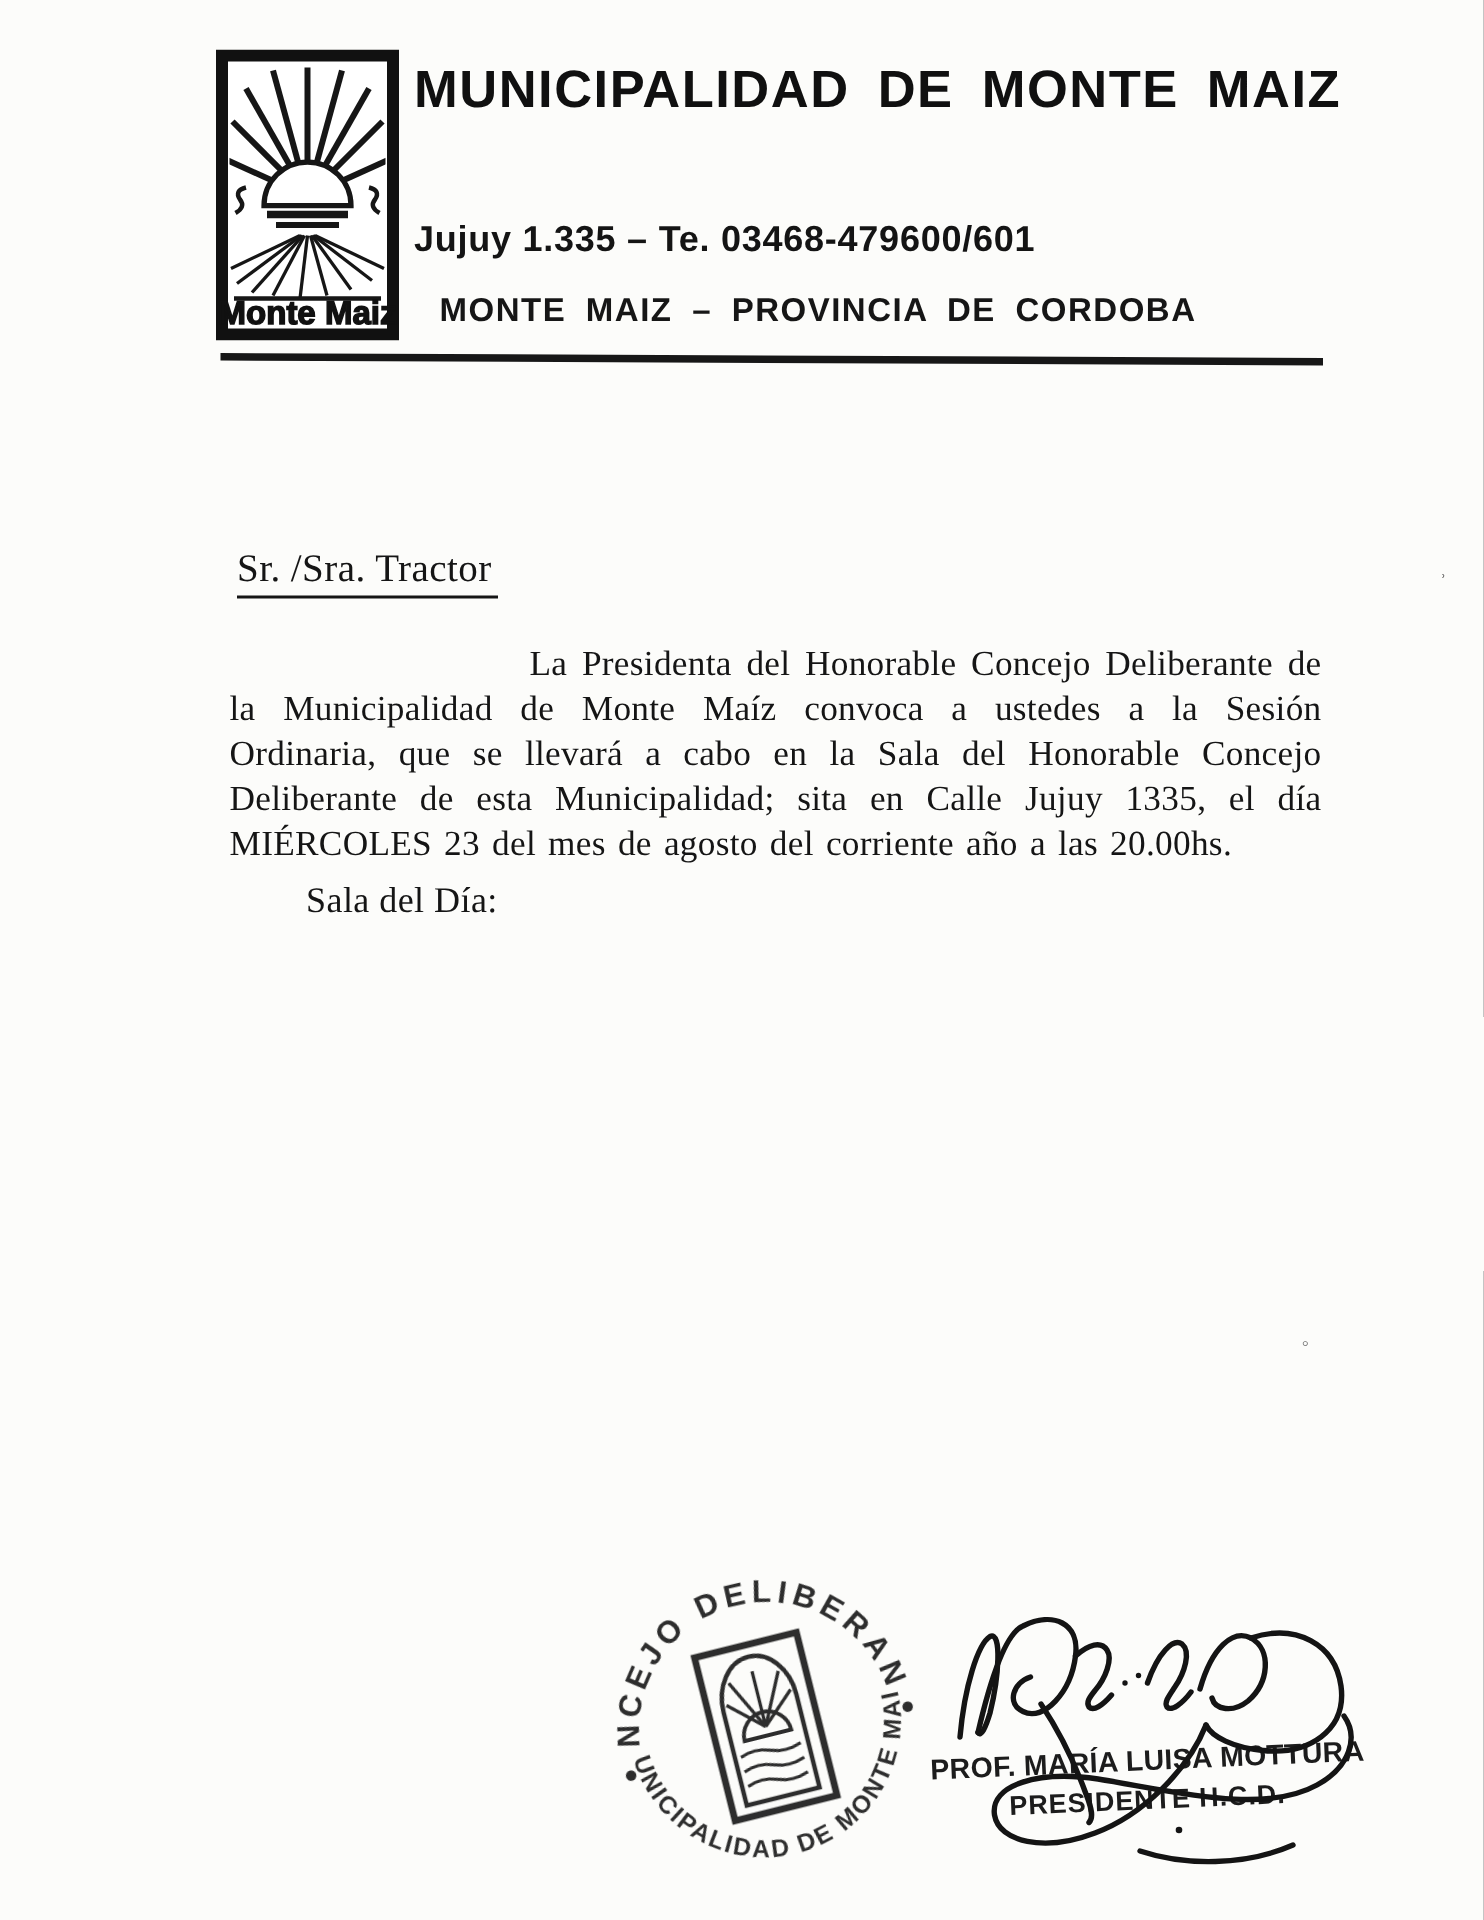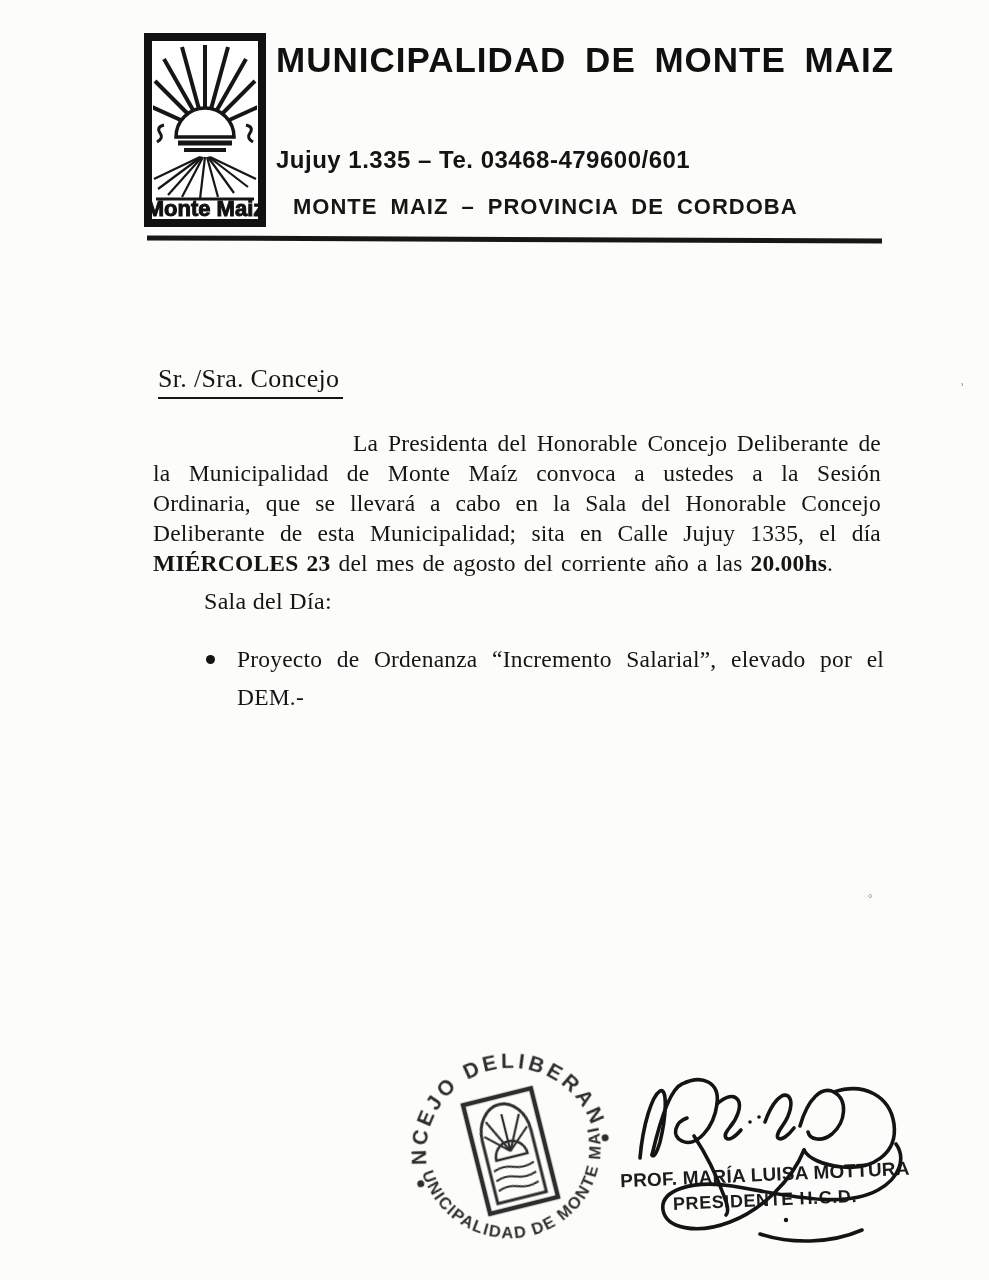--- a/index.html
+++ b/index.html
@@ -46,21 +46,21 @@
     position:absolute;left:158px;top:364px;
     font-size:26px;letter-spacing:.3px;
     border-bottom:2px solid #151515;padding:0 4px 3px 0;
   }
   .para{
     position:absolute;left:153px;top:428px;width:728px;
     font-size:23.5px;line-height:30px;
     text-align:justify;text-indent:200px;
     word-spacing:2px;letter-spacing:.2px;
   }
-  .b{font-weight:bold;}
+  .b{font-weight:normal;}
   .orden{
     position:absolute;left:204px;top:588px;
     font-size:24px;letter-spacing:.3px;
   }
   .agenda{
     position:absolute;left:204px;top:640px;width:680px;
     list-style:none;margin:0;padding:0;
   }
   .agenda li{
     position:relative;padding-left:33px;margin:0 0 31px 0;
@@ -139,28 +139,27 @@
   </div>
 
   <div class="h-title">MUNICIPALIDAD DE MONTE MAIZ</div>
   <div class="h-addr">Jujuy 1.335 – Te. 03468-479600/601</div>
   <div class="h-city">MONTE MAIZ – PROVINCIA DE CORDOBA</div>
 
 
   <div class="divider"></div>
 
 
-  <div class="salut">Sr. /Sra. Concejo</div>
+  <div class="salut">Sr. /Sra. Tractor</div>
 
   <div class="para"><span>La Presidenta del Honorable Concejo Deliberante de la Municipalidad de Monte Maíz convoca a ustedes a la Sesión Ordinaria, que se llevará a cabo en la Sala del Honorable Concejo Deliberante de esta Municipalidad; sita en Calle Jujuy 1335, el día </span><span class="b">MIÉRCOLES 23</span><span> del mes de agosto del corriente año a las </span><span class="b">20.00hs</span><span>.</span></div>
 
   <div class="orden">Sala del Día:</div>
 
   <ul class="agenda">
-    <li>Proyecto de Ordenanza “Incremento Salarial”, elevado por el DEM.-</li>
   </ul>
 
   <div class="seal">
     <svg width="242" height="220" viewBox="0 0 242 220" xmlns="http://www.w3.org/2000/svg">
       <defs>
         <path id="sealTop" d="M36,110 A85,85 0 0 1 206,110" fill="none"></path>
         <path id="sealBot" d="M30,104 A91,91 0 0 0 212,104" fill="none"></path>
         <filter id="inkblur">
             <feGaussianBlur stdDeviation="0.4"></feGaussianBlur>
           </filter>

